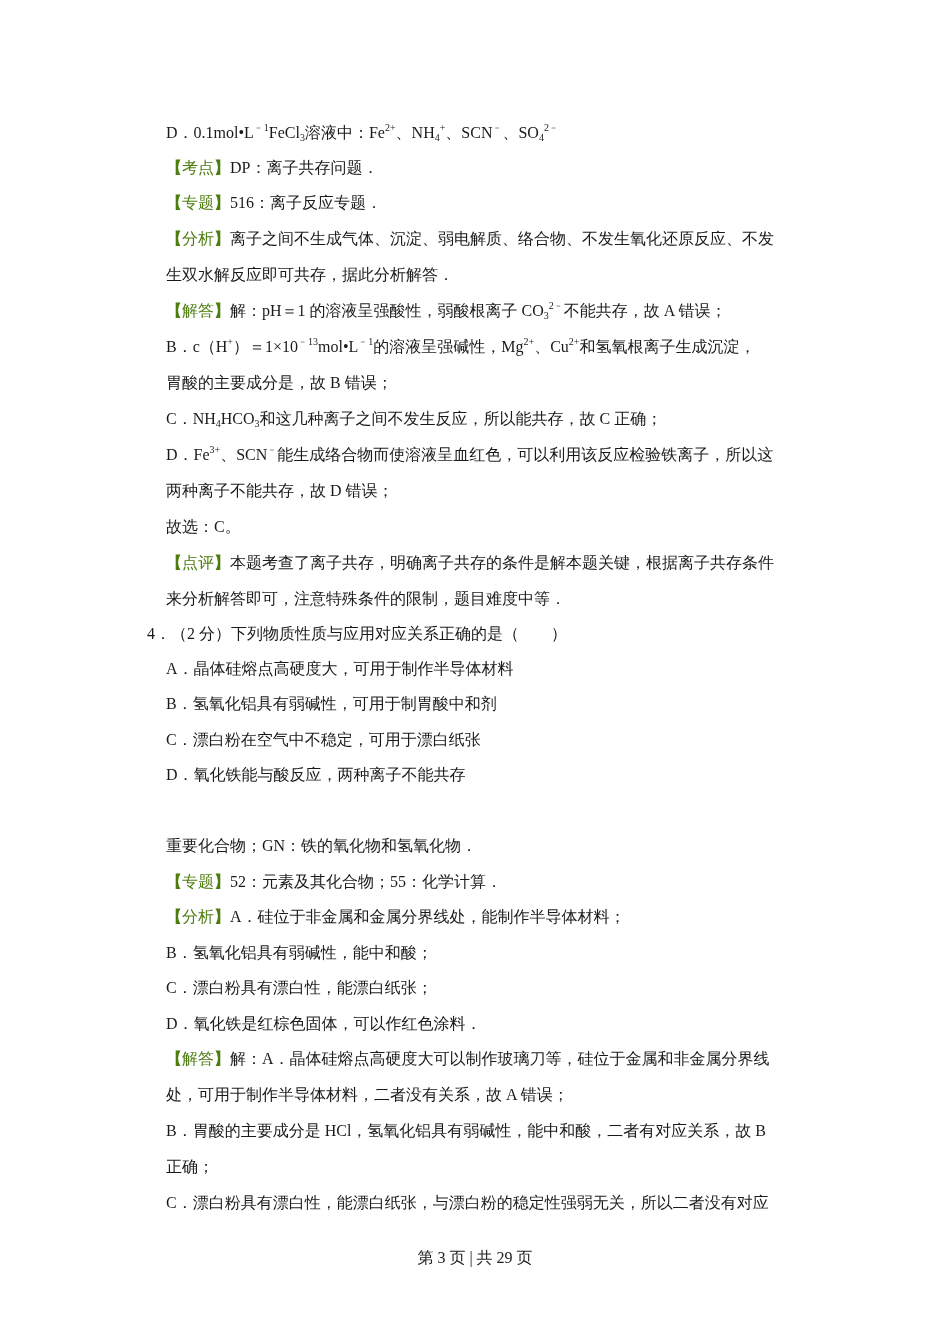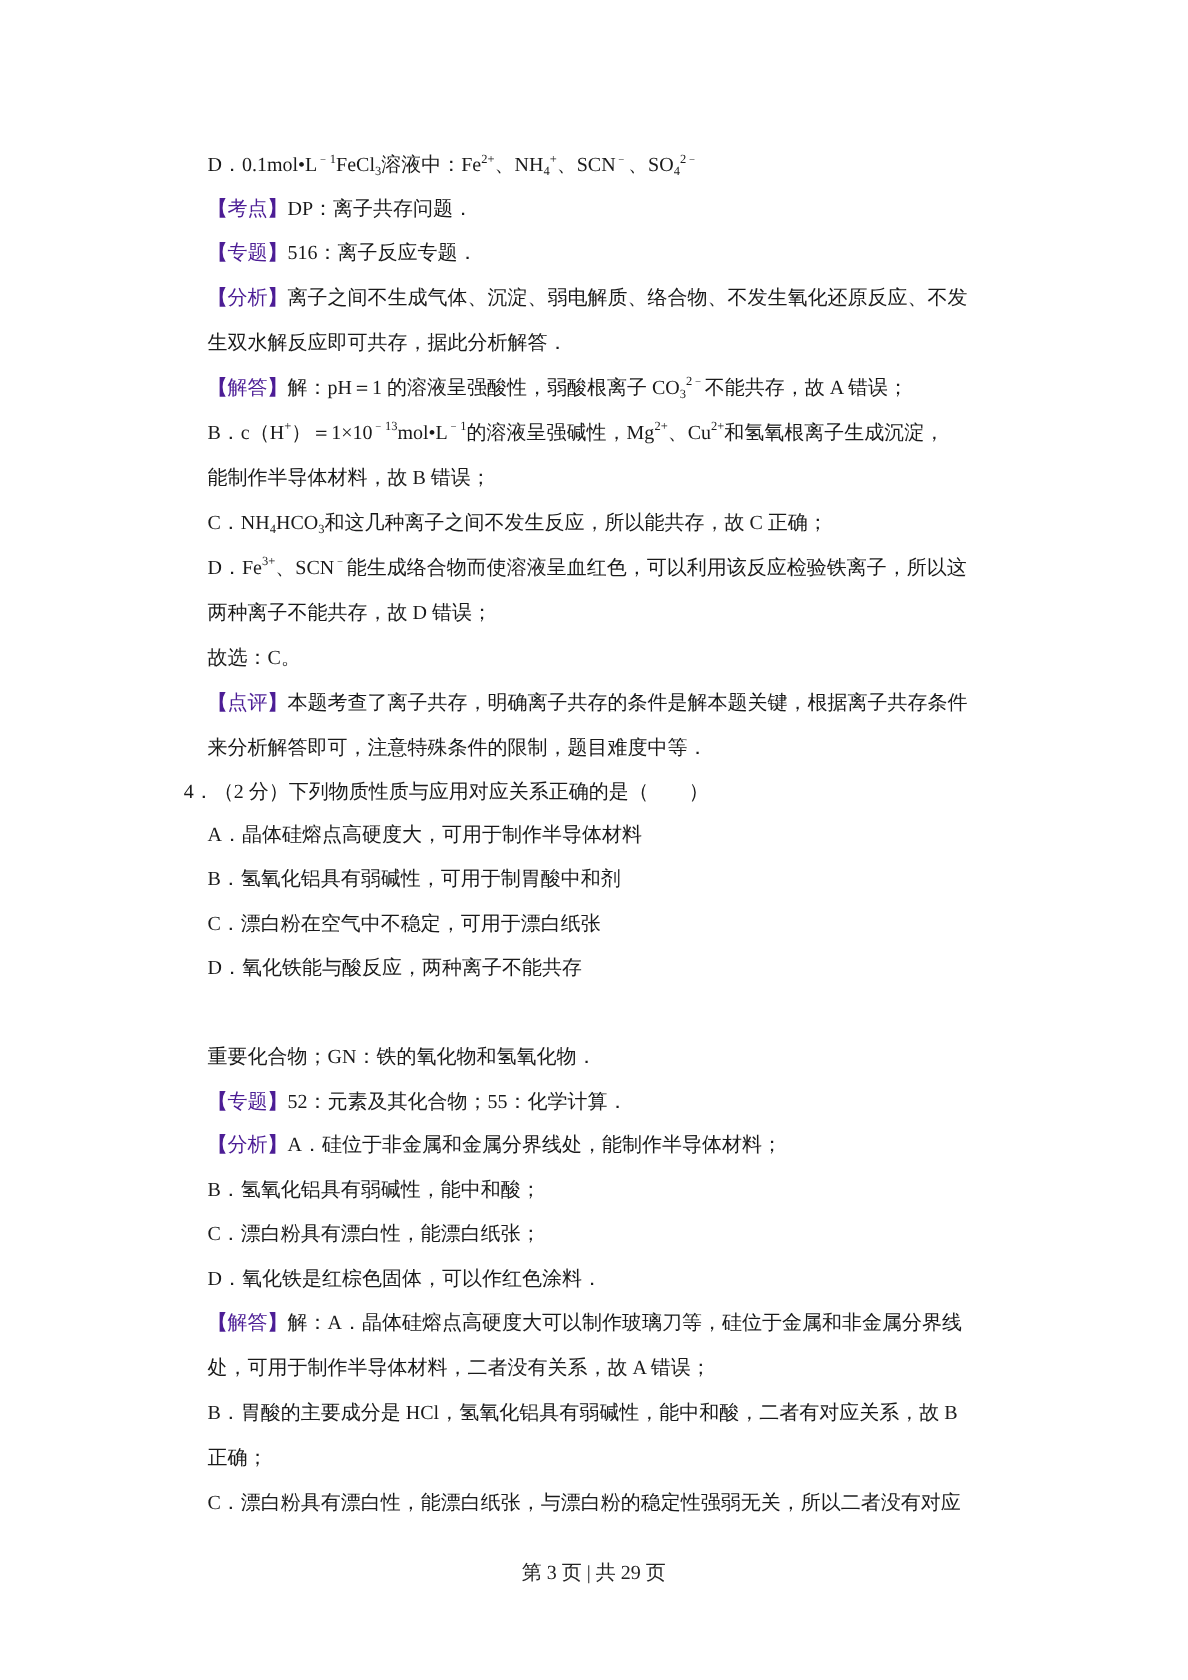--- a/index.html
+++ b/index.html
@@ -1,21 +1,21 @@
 <!DOCTYPE html>
 <html><head>
 <meta charset="utf-8">
 <style>
   html, body { margin: 0; padding: 0; background: #ffffff; }
   body { width: 950px; height: 1344px; position: relative; overflow: hidden;
          font-family: "Liberation Serif", "DejaVu Serif", serif; color: #1a1a1a; }
   .page { position: absolute; left: 0; top: 3px; width: 766px; height: 1344px; }
   .line { position: absolute; left: 166px; font-size: 16px; line-height: 20px; white-space: nowrap; }
   .q { left: 147px; }
-  .lbl { color: #4c1d95; }
+  .lbl { color: #4d7c0f; }
   .lbl .br { font-weight: bold; }
   sup { font-size: 10px; vertical-align: 7px; line-height: 0; }
   sub { font-size: 10px; vertical-align: -3px; line-height: 0; }
   .footer { position: absolute; top: 1245px; left: 0; width: 950px; text-align: center;
             font-family: Liberation Serif, serif; font-size: 16px; color: #222; }
 </style>
 </head>
 <body>
 
 <div class="page">
@@ -25,21 +25,21 @@
   <div class="line" style="top:155px"><span class="lbl"><span class="br">【</span><span>考点</span><span class="br">】</span></span><span>DP：离子共存问题．</span></div>
 
   <div class="line" style="top:190px"><span class="lbl"><span class="br">【</span><span>专题</span><span class="br">】</span></span><span>516：离子反应专题．</span></div>
 
   <div class="line" style="top:226px"><span class="lbl"><span class="br">【</span><span>分析</span><span class="br">】</span></span><span>离子之间不生成气体、沉淀、弱电解质、络合物、不发生氧化还原反应、不发</span></div>
   <div class="line" style="top:262px"><span>生双水解反应即可共存，据此分析解答．</span></div>
 
   <div class="line" style="top:298px"><span class="lbl"><span class="br">【</span><span>解答</span><span class="br">】</span></span><span>解：pH＝1 的溶液呈强酸性，弱酸根离子 CO</span><sub>3</sub><sup>2﹣</sup><span>不能共存，故 A 错误；</span></div>
 
   <div class="line" style="top:334px"><span>B．c（H</span><sup>+</sup><span>）＝1×10</span><sup>﹣13</sup><span>mol•L</span><sup>﹣1</sup><span>的溶液呈强碱性，Mg</span><sup>2+</sup><span>、Cu</span><sup>2+</sup><span>和氢氧根离子生成沉淀，</span></div>
-  <div class="line" style="top:370px"><span>能制作半导体材料，故 B 错误；</span></div>
+  <div class="line" style="top:370px"><span>胃酸的主要成分是，故 B 错误；</span></div>
 
   <div class="line" style="top:406px"><span>C．NH</span><sub>4</sub><span>HCO</span><sub>3</sub><span>和这几种离子之间不发生反应，所以能共存，故 C 正确；</span></div>
 
   <div class="line" style="top:442px"><span>D．Fe</span><sup>3+</sup><span>、SCN</span><sup>﹣</sup><span>能生成络合物而使溶液呈血红色，可以利用该反应检验铁离子，所以这</span></div>
   <div class="line" style="top:478px"><span>两种离子不能共存，故 D 错误；</span></div>
   <div class="line" style="top:514px"><span>故选：C。</span></div>
 
   <div class="line" style="top:550px"><span class="lbl"><span class="br">【</span><span>点评</span><span class="br">】</span></span><span>本题考查了离子共存，明确离子共存的条件是解本题关键，根据离子共存条件</span></div>
   <div class="line" style="top:586px"><span>来分析解答即可，注意特殊条件的限制，题目难度中等．</span></div>
 

